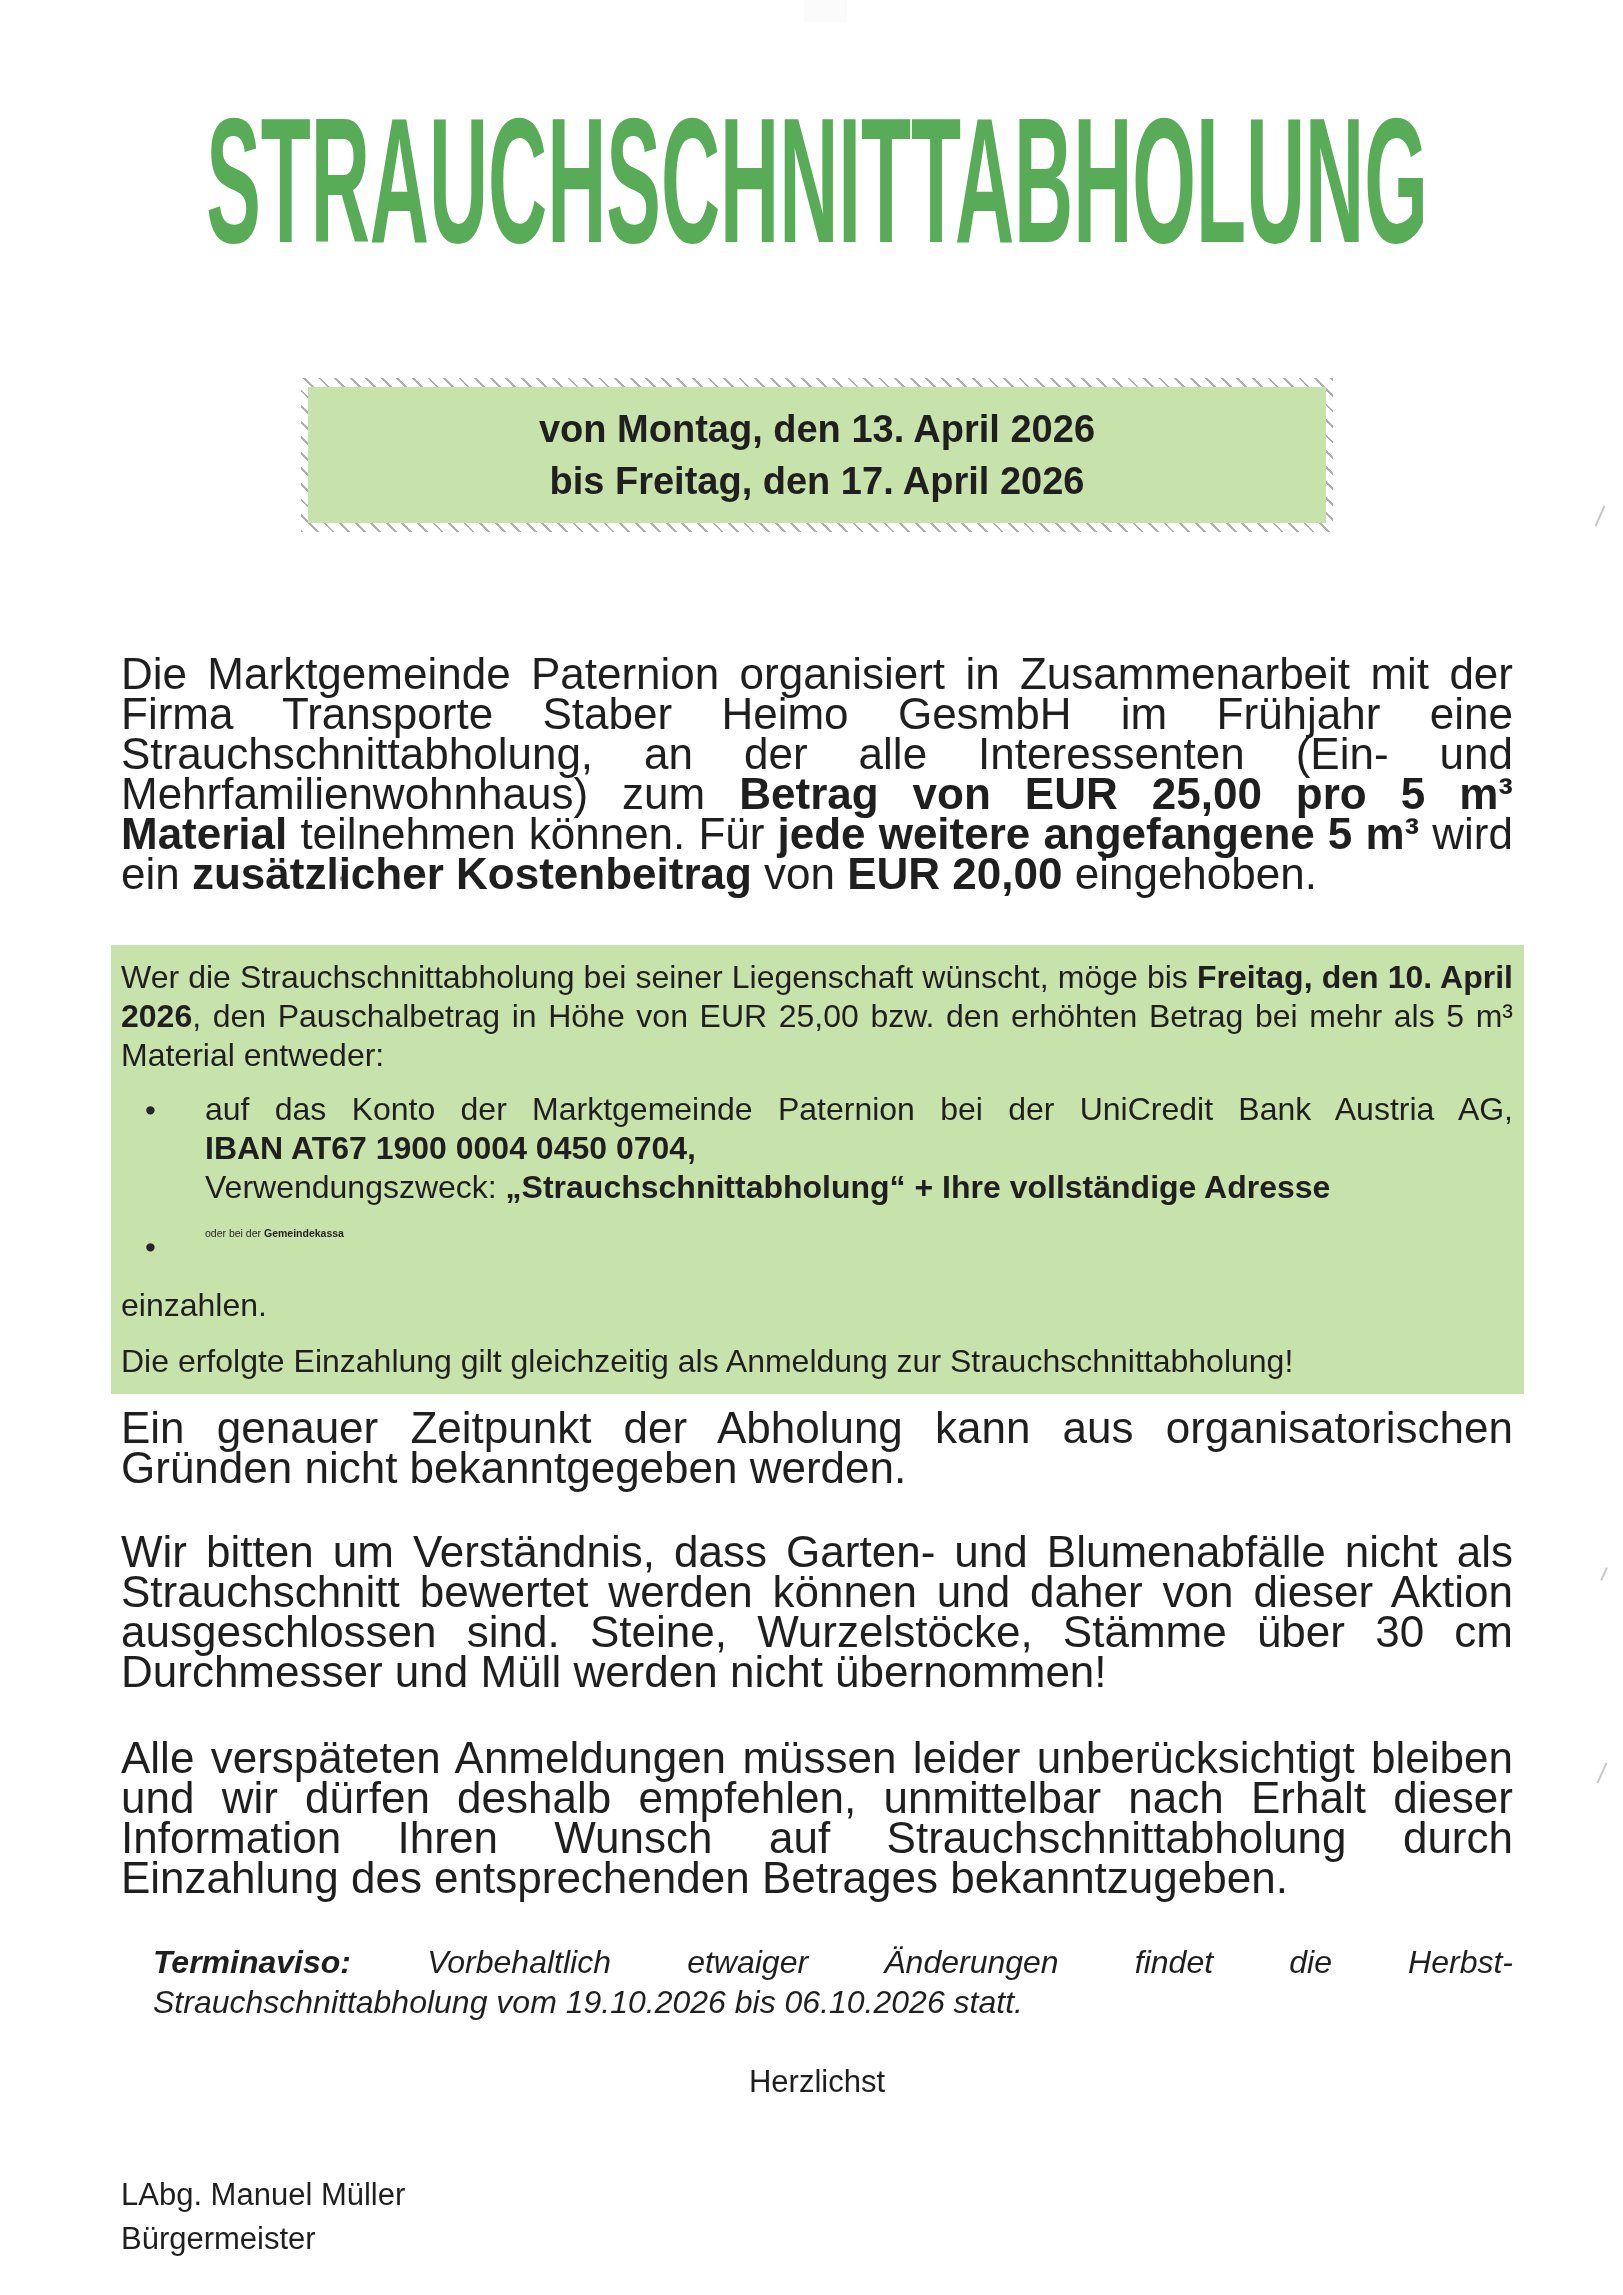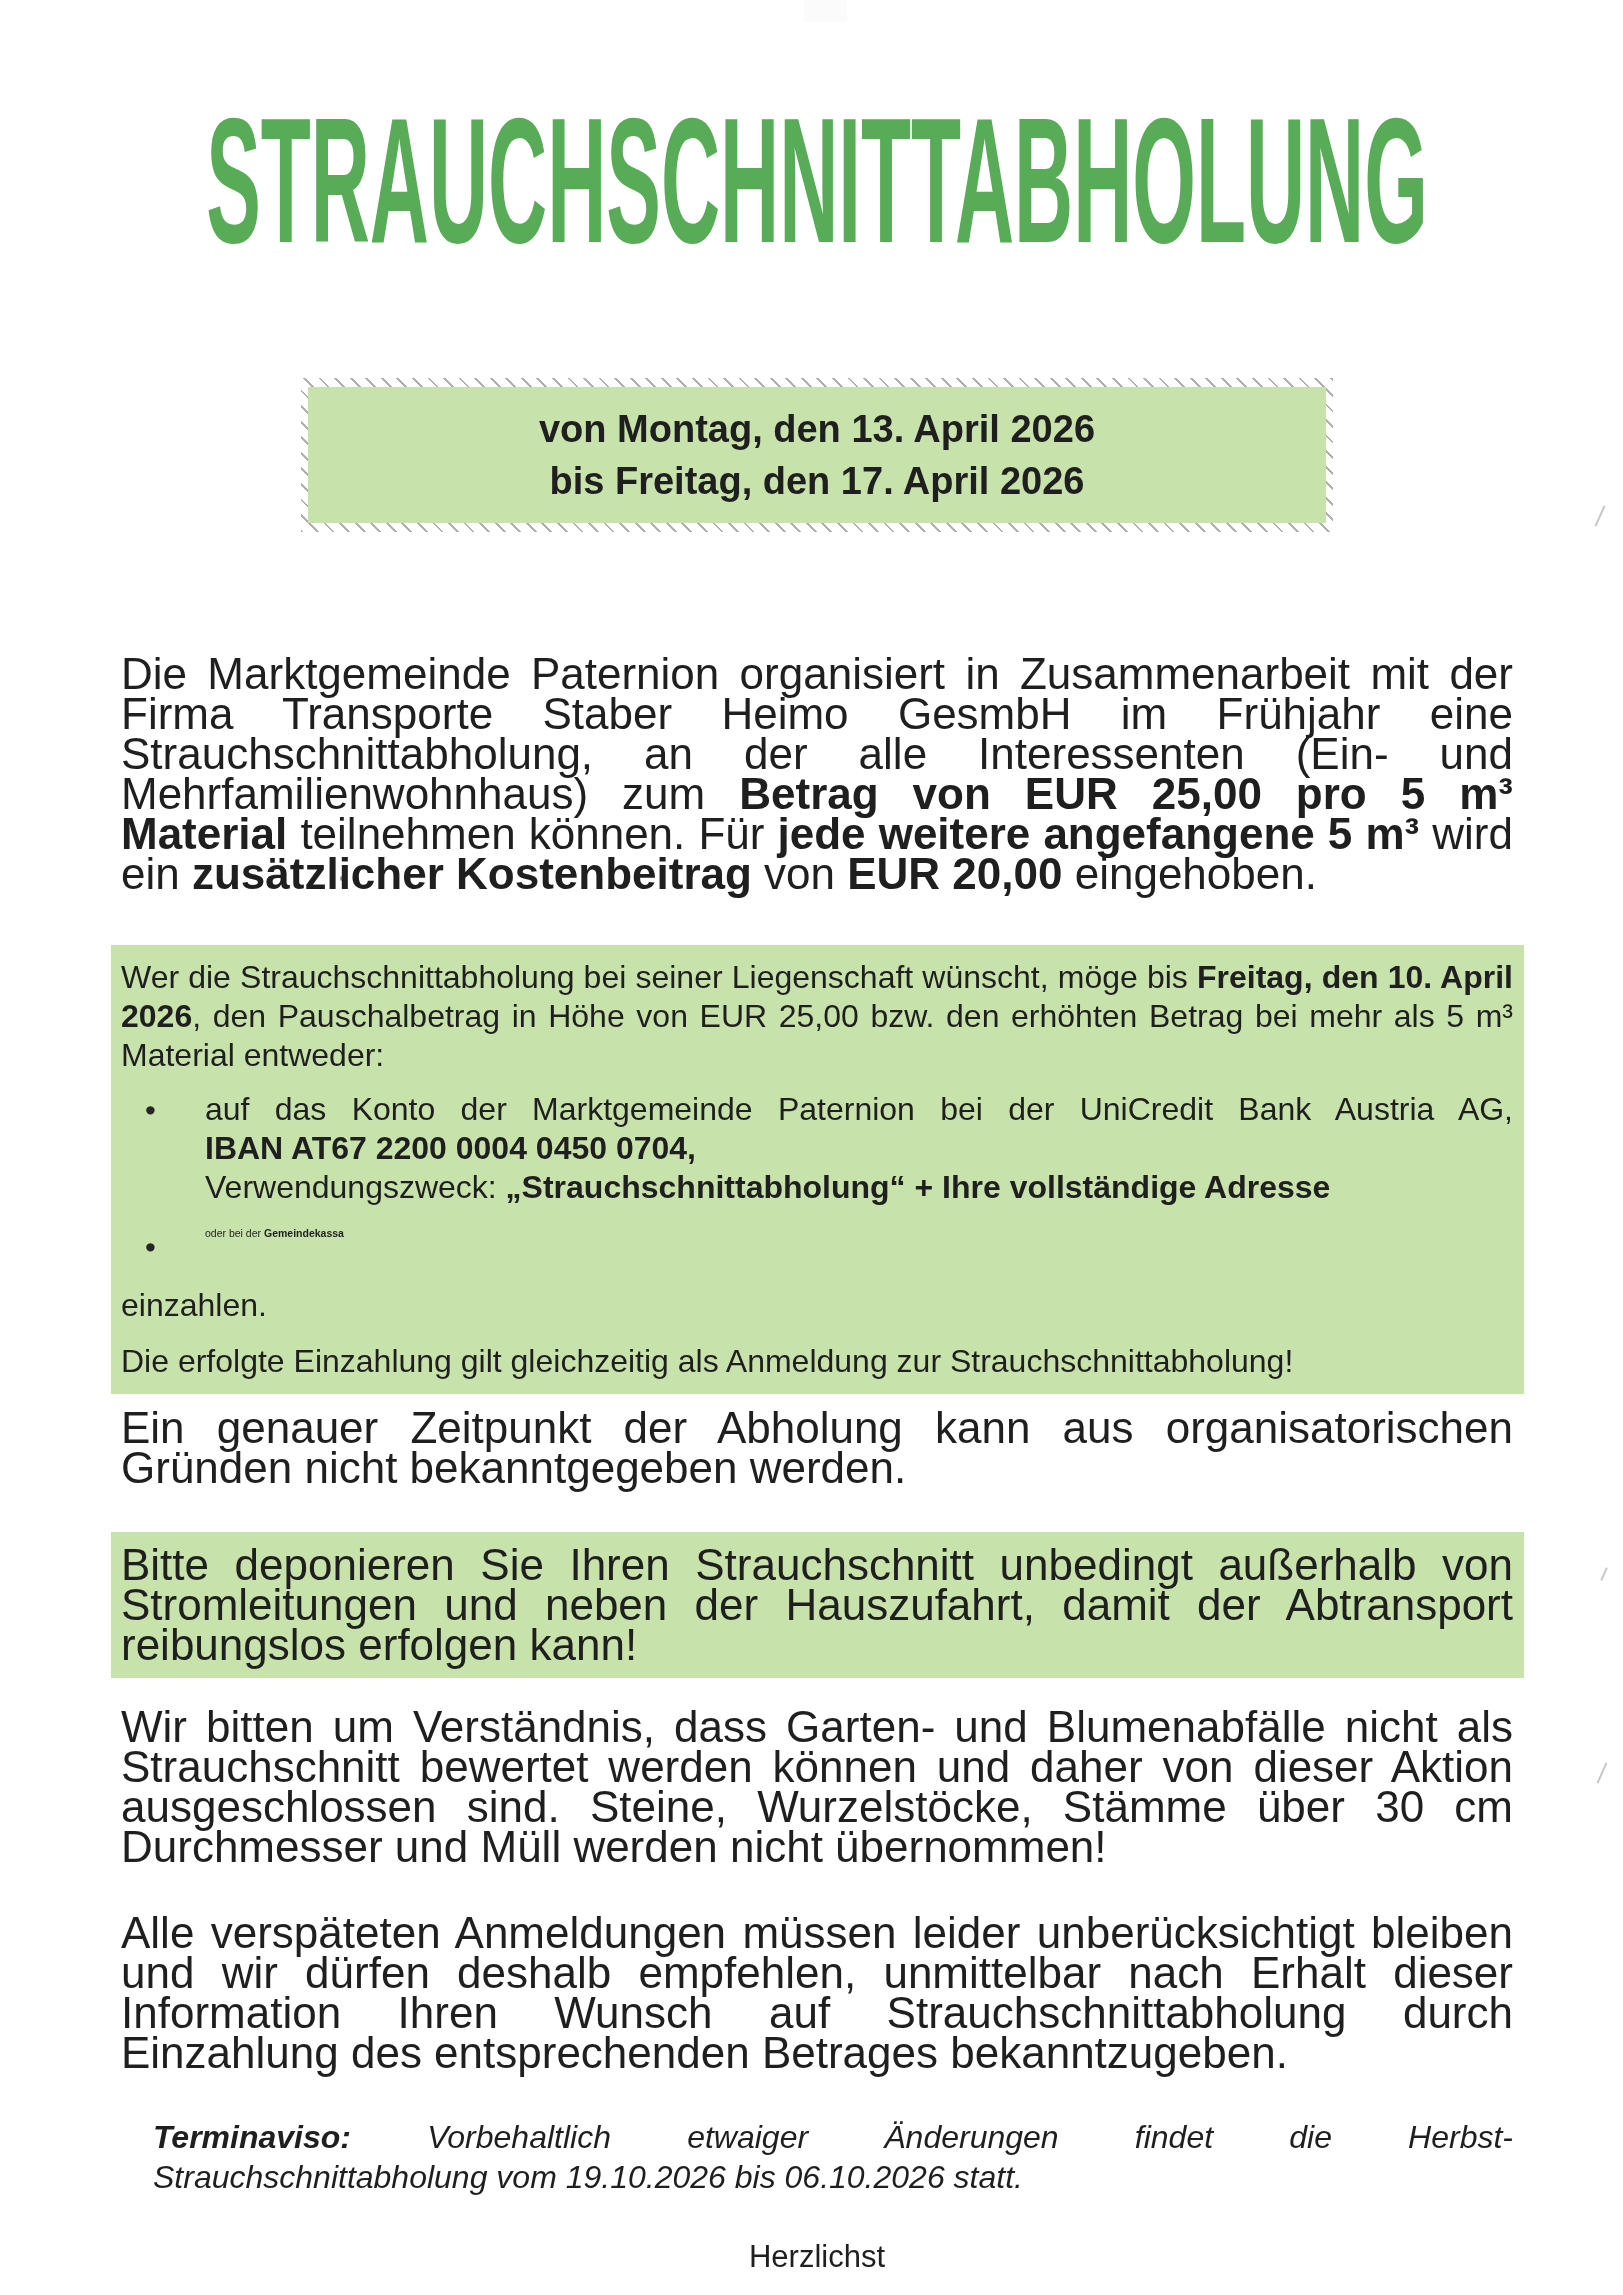--- a/index.html
+++ b/index.html
@@ -96,40 +96,37 @@
 
     <p class="para intro"><span>Die Marktgemeinde Paternion organisiert in Zusammenarbeit mit der Firma Transporte Staber Heimo GesmbH im Frühjahr eine Strauchschnittabholung, an der alle Interessenten (Ein- und Mehrfamilienwohnhaus) zum </span><span style="font-weight: bold;">Betrag von EUR 25,00 pro 5 m³ Material</span><span> teilnehmen können. Für </span><span style="font-weight: bold;">jede weitere angefangene 5 m³</span><span> wird ein </span><span style="font-weight: bold;">zusätzlicher Kostenbeitrag</span><span> von </span><span style="font-weight: bold;">EUR 20,00</span><span> eingehoben.</span></p>
 
     <div class="greenbox">
       <div class="para"><span>Wer die Strauchschnittabholung bei seiner Liegenschaft wünscht, möge bis </span><span style="font-weight: bold;">Freitag, den 10. April 2026</span><span>, den Pauschalbetrag in Höhe von EUR 25,00 bzw. den erhöhten Betrag bei mehr als 5 m³ Material entweder:</span></div>
 
       <div class="bullet">
         <div class="dot">●</div>
         <div class="btext">
           <div class="line justify-last">auf das Konto der Marktgemeinde Paternion bei der UniCredit Bank Austria AG,</div>
-          <div class="line"><span style="font-weight: bold;">IBAN AT67 2200 0004 0450 0704,</span></div>
+          <div class="line"><span style="font-weight: bold;">IBAN AT67 1900 0004 0450 0704,</span></div>
           <div class="line"><span>Verwendungszweck: </span><span style="font-weight: bold;">„Strauchschnittabholung“ + Ihre vollständige Adresse</span></div>
         </div>
       </div>
 
       <div class="bullet mt-md">
         <div class="dot">●</div>
         <div class="btext"><span>oder bei der </span><span style="font-weight: bold;">Gemeindekassa</span></div>
       </div>
 
       <div class="line mt-md">einzahlen.</div>
 
       <div class="line mt-sm">Die erfolgte Einzahlung gilt gleichzeitig als Anmeldung zur Strauchschnittabholung!</div>
     </div>
 
     <p class="para timing">Ein genauer Zeitpunkt der Abholung kann aus organisatorischen Gründen nicht bekanntgegeben werden.</p>
 
-    <div class="deposit">
-      <div class="para">Bitte deponieren Sie Ihren Strauchschnitt unbedingt außerhalb von Stromleitungen und neben der Hauszufahrt, damit der Abtransport reibungslos erfolgen kann!</div>
-    </div>
 
     <p class="para exclusions">Wir bitten um Verständnis, dass Garten- und Blumenabfälle nicht als Strauchschnitt bewertet werden können und daher von dieser Aktion ausgeschlossen sind. Steine, Wurzelstöcke, Stämme über 30 cm Durchmesser und Müll werden nicht übernommen!</p>
 
     <p class="para late">Alle verspäteten Anmeldungen müssen leider unberücksichtigt bleiben und wir dürfen deshalb empfehlen, unmittelbar nach Erhalt dieser Information Ihren Wunsch auf Strauchschnittabholung durch Einzahlung des entsprechenden Betrages bekanntzugeben.</p>
 
     <div class="term">
       <div class="line1"><span style="font-weight: bold; font-style: italic;">Terminaviso:</span><span style="font-style: italic;"> Vorbehaltlich etwaiger Änderungen findet die Herbst-</span></div>
       <div>Strauchschnittabholung vom 19.10.2026 bis 06.10.2026 statt.</div>
     </div>
 

